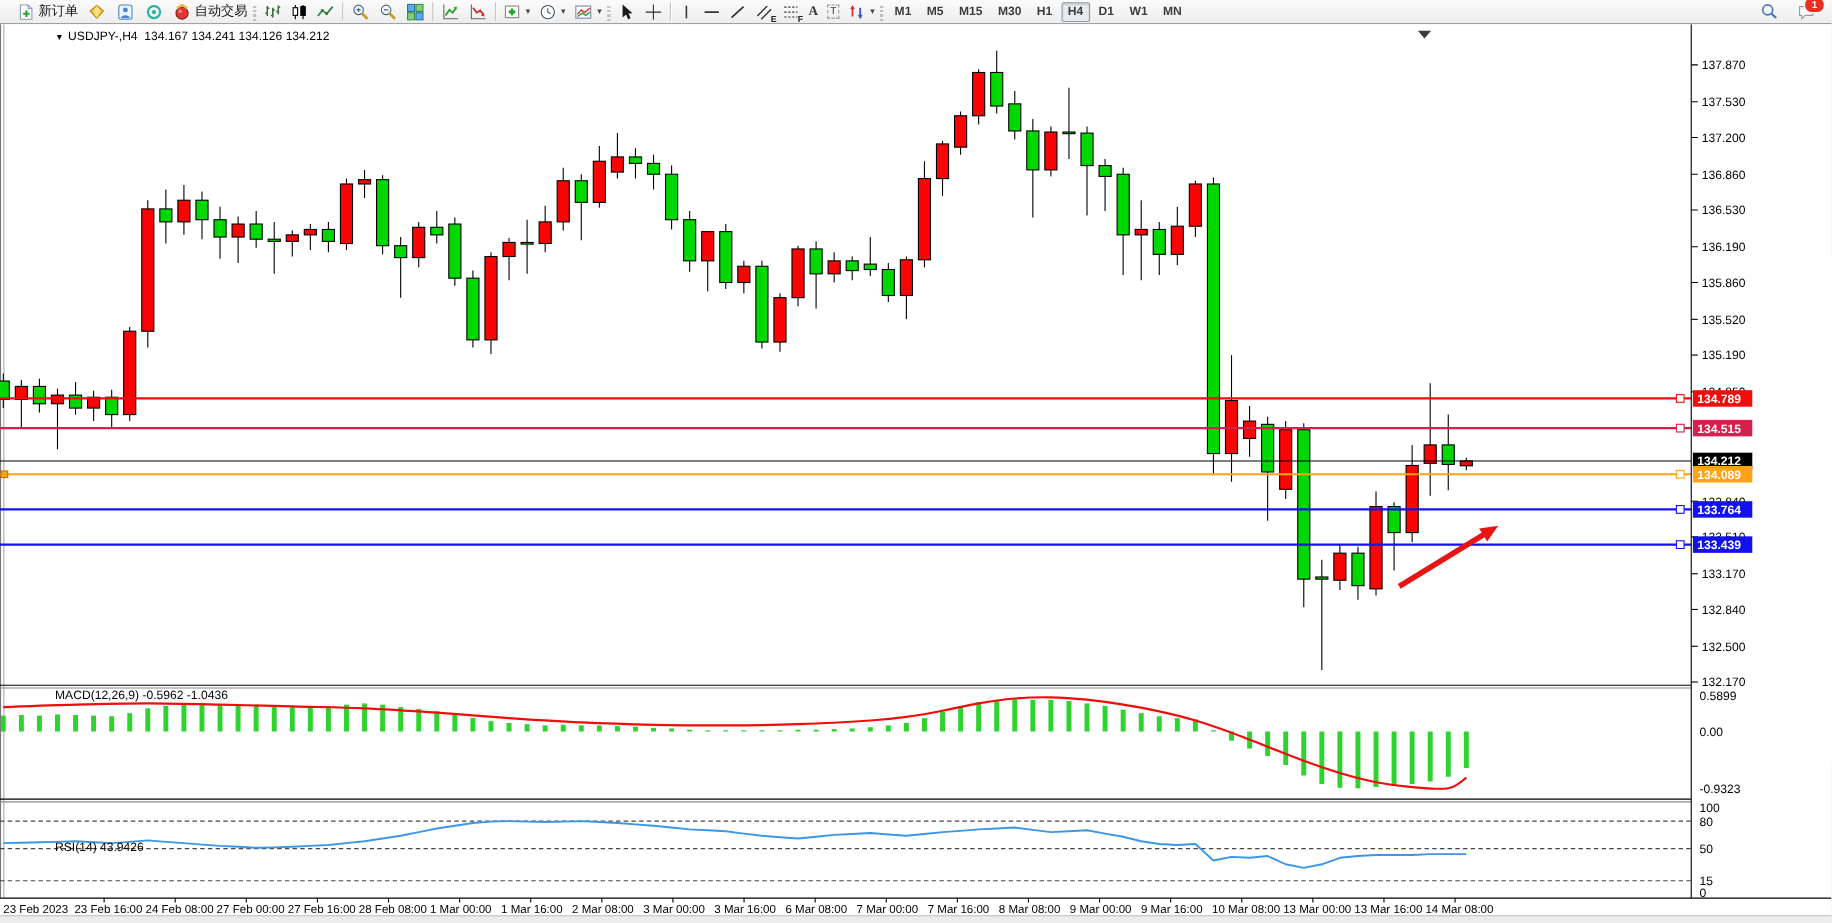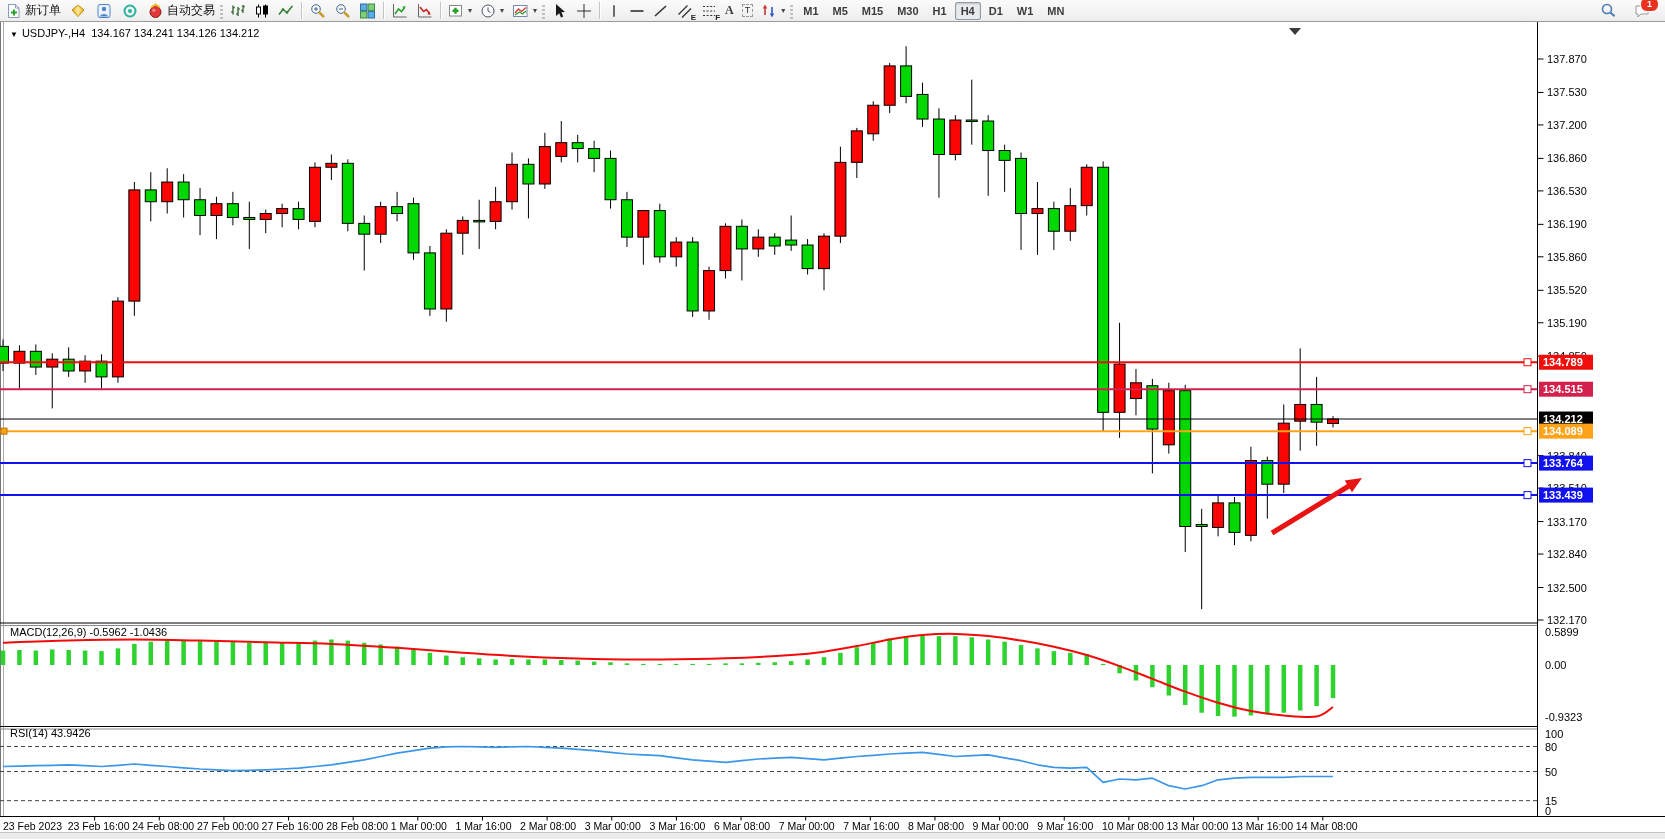--- a/index.html
+++ b/index.html
@@ -1,45 +1,45 @@
 <!DOCTYPE html>
 <html><head>
 <meta charset="utf-8">
 <style>
   html,body{margin:0;padding:0;width:1665px;height:839px;overflow:hidden;
     font-family:"Liberation Sans",sans-serif;background:#ececec;}
   
   #toolbar{position:absolute;left:0;top:0;width:1665px;height:22px;
     background:linear-gradient(#fbfbfb,#ededed);border-bottom:1px solid #9a9a9a;
-    display:flex;align-items:center;padding-left:2px;box-sizing:border-box;}
+    display:flex;align-items:center;padding-left:12px;box-sizing:border-box;}
   .tb-btn{height:20px;display:flex;align-items:center;gap:3px;padding:0 3px;
     border:1px solid transparent;border-radius:2px;cursor:default;position:relative;}
   .tb-label{font-size:12px;color:#111;white-space:nowrap;}
   .sep{width:1px;height:17px;background:#c4c4c4;box-shadow:1px 0 0 #fff;margin:0 3px;}
   .grip{width:3px;height:16px;margin:0 3px 0 1px;
     background:repeating-linear-gradient(0deg,#c0c0c0 0 2px,transparent 2px 4px);}
   .caret{font-size:8px;color:#444;margin-left:1px;}
   .sub-letter{position:absolute;right:0;bottom:-1px;font-size:8px;color:#222;font-weight:bold;}
   .tf{font-size:11px;font-weight:bold;color:#3c3c3c;padding:2px 5px;margin:0 1px;
     border:1px solid transparent;border-radius:2px;}
   .tf.active{border-color:#8f9ba6;background:#e7ebee;box-shadow:inset 0 1px 2px rgba(0,0,0,.18);}
   #tb-right{margin-left:auto;display:flex;align-items:center;padding-right:10px;gap:8px;}
   .badge{position:absolute;right:-5px;top:-4px;min-width:13px;height:13px;border-radius:7px;
     background:#e8321f;color:#fff;font-size:9px;font-weight:bold;display:flex;
     align-items:center;justify-content:center;padding:0 2px;border:1px solid #fff;}
   .t-box{border:1px dashed #999;font-size:9px;color:#333;padding:0 2px;line-height:11px;}
   .a-letter{font-size:12px;font-weight:bold;color:#3a3a3a;font-family:"Liberation Serif",serif;}
   
   #chart-window{position:absolute;left:0;top:22px;width:1665px;height:810px;background:#fff;}
   #chart-svg{position:absolute;left:0;top:0;}
-  .overlay-label{position:absolute;font-size:11px;color:#000;white-space:pre;z-index:5;}
+  .overlay-label{position:absolute;font-size:11px;color:#000;white-space:pre;z-index:5;margin-left:40px;}
   #title-line{left:10px;top:5px;}
   #title-line .exp{font-size:8px;margin-right:4px;}
   #macd-label{left:10px;top:604px;}
-  #rsi-label{left:10px;top:705px;}
+  #rsi-label{left:10px;top:743px;}
   #status-bar{position:absolute;left:0;top:832px;width:1665px;height:7px;
     background:#ececec;border-top:1px solid #c2c2c2;}
 </style>
 </head>
 <body>
 
 <div id="toolbar">
   <div class="tb-btn">
     <svg width="16" height="16" viewBox="0 0 16 16">
         <path d="M2.5 1.5h7l3.5 3.5v9.5h-10.5z" fill="#fff" stroke="#8899bb"></path>

